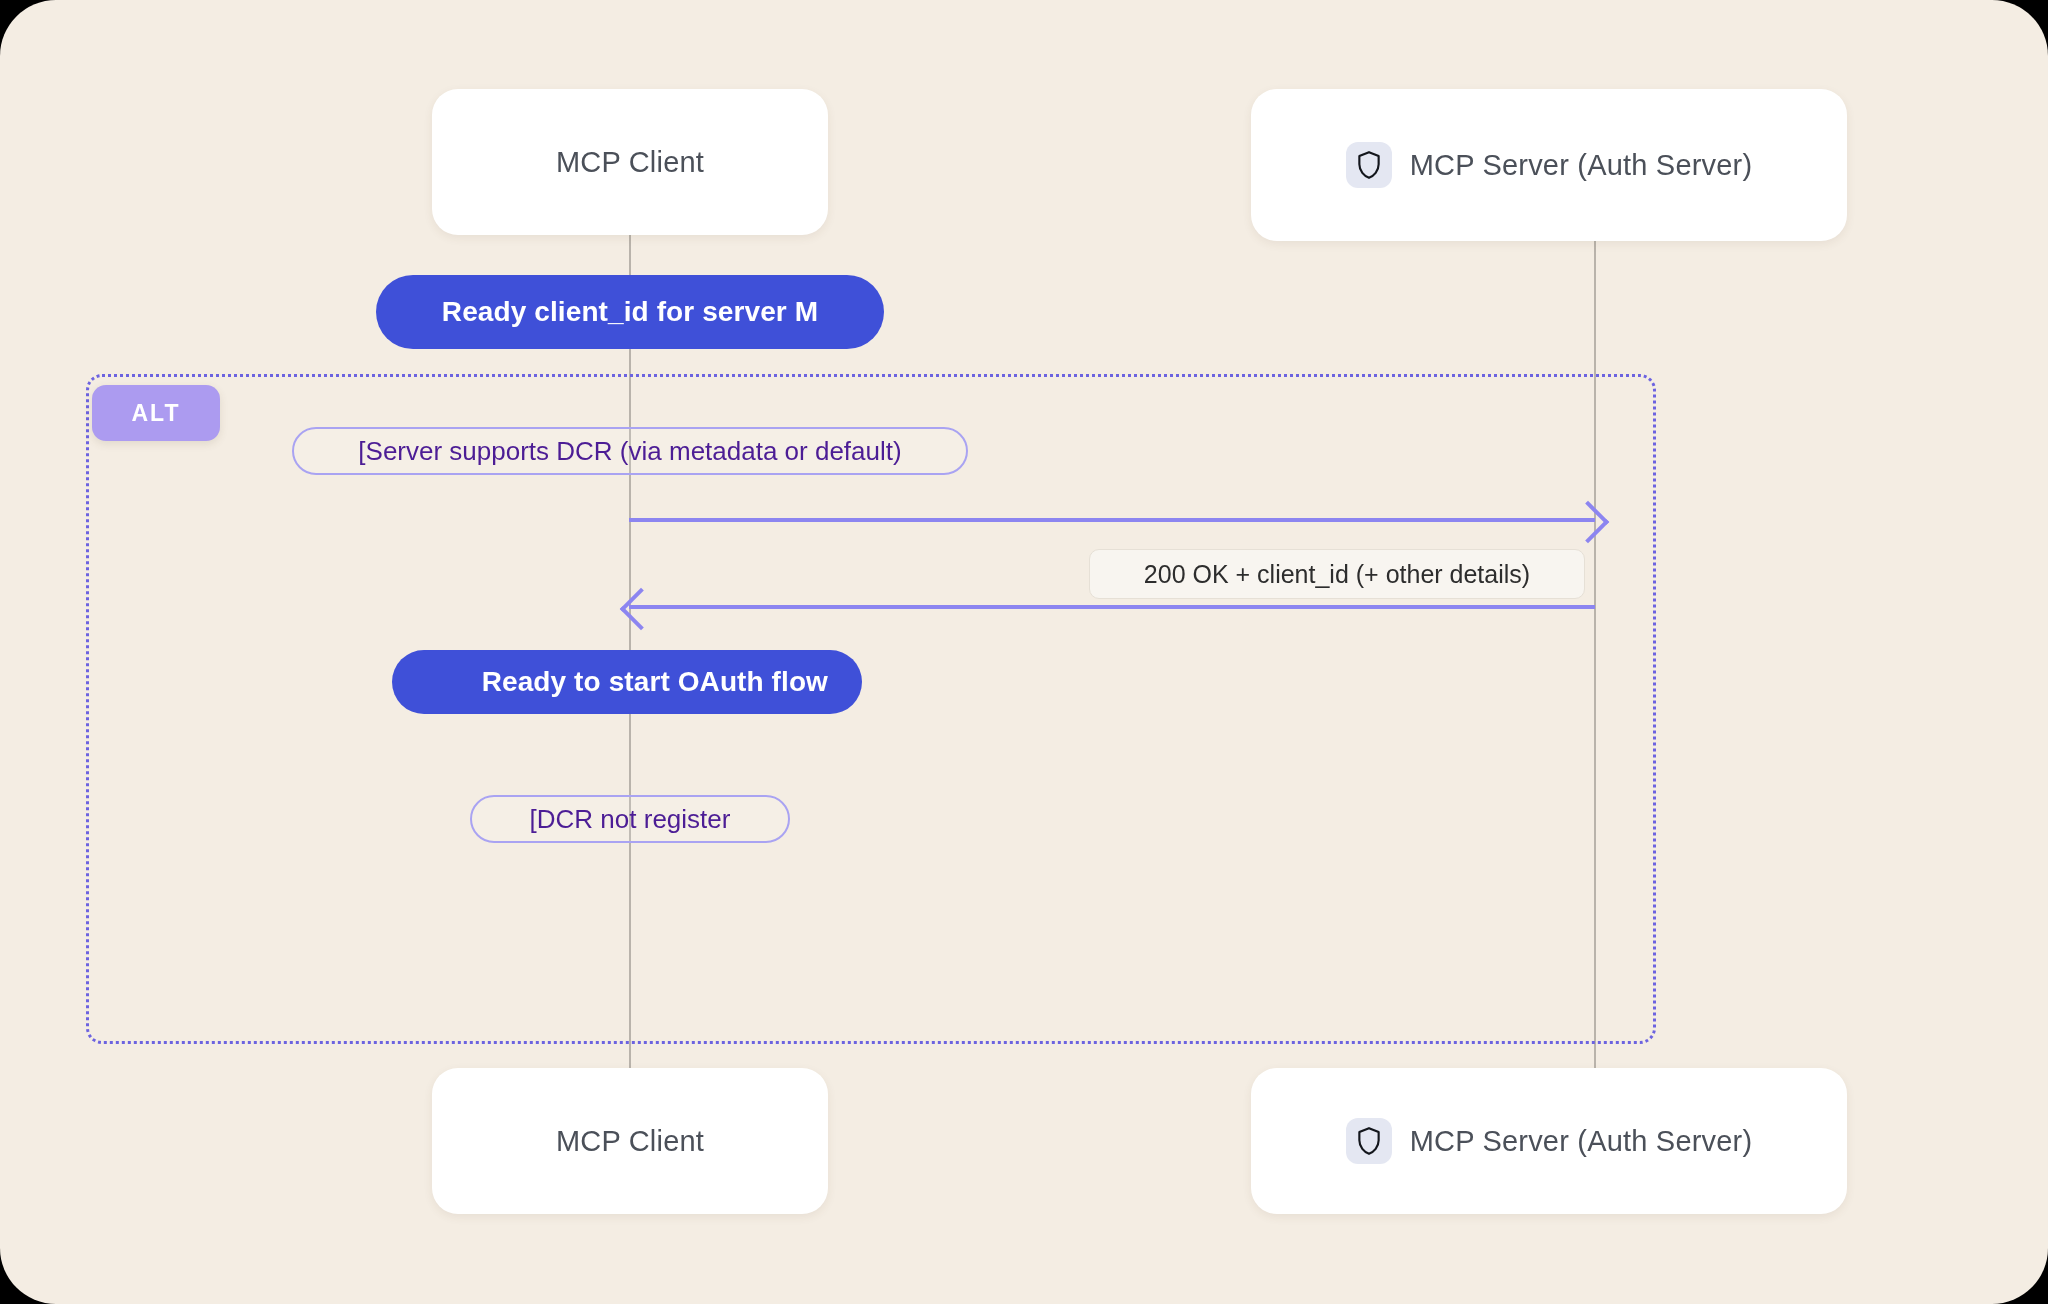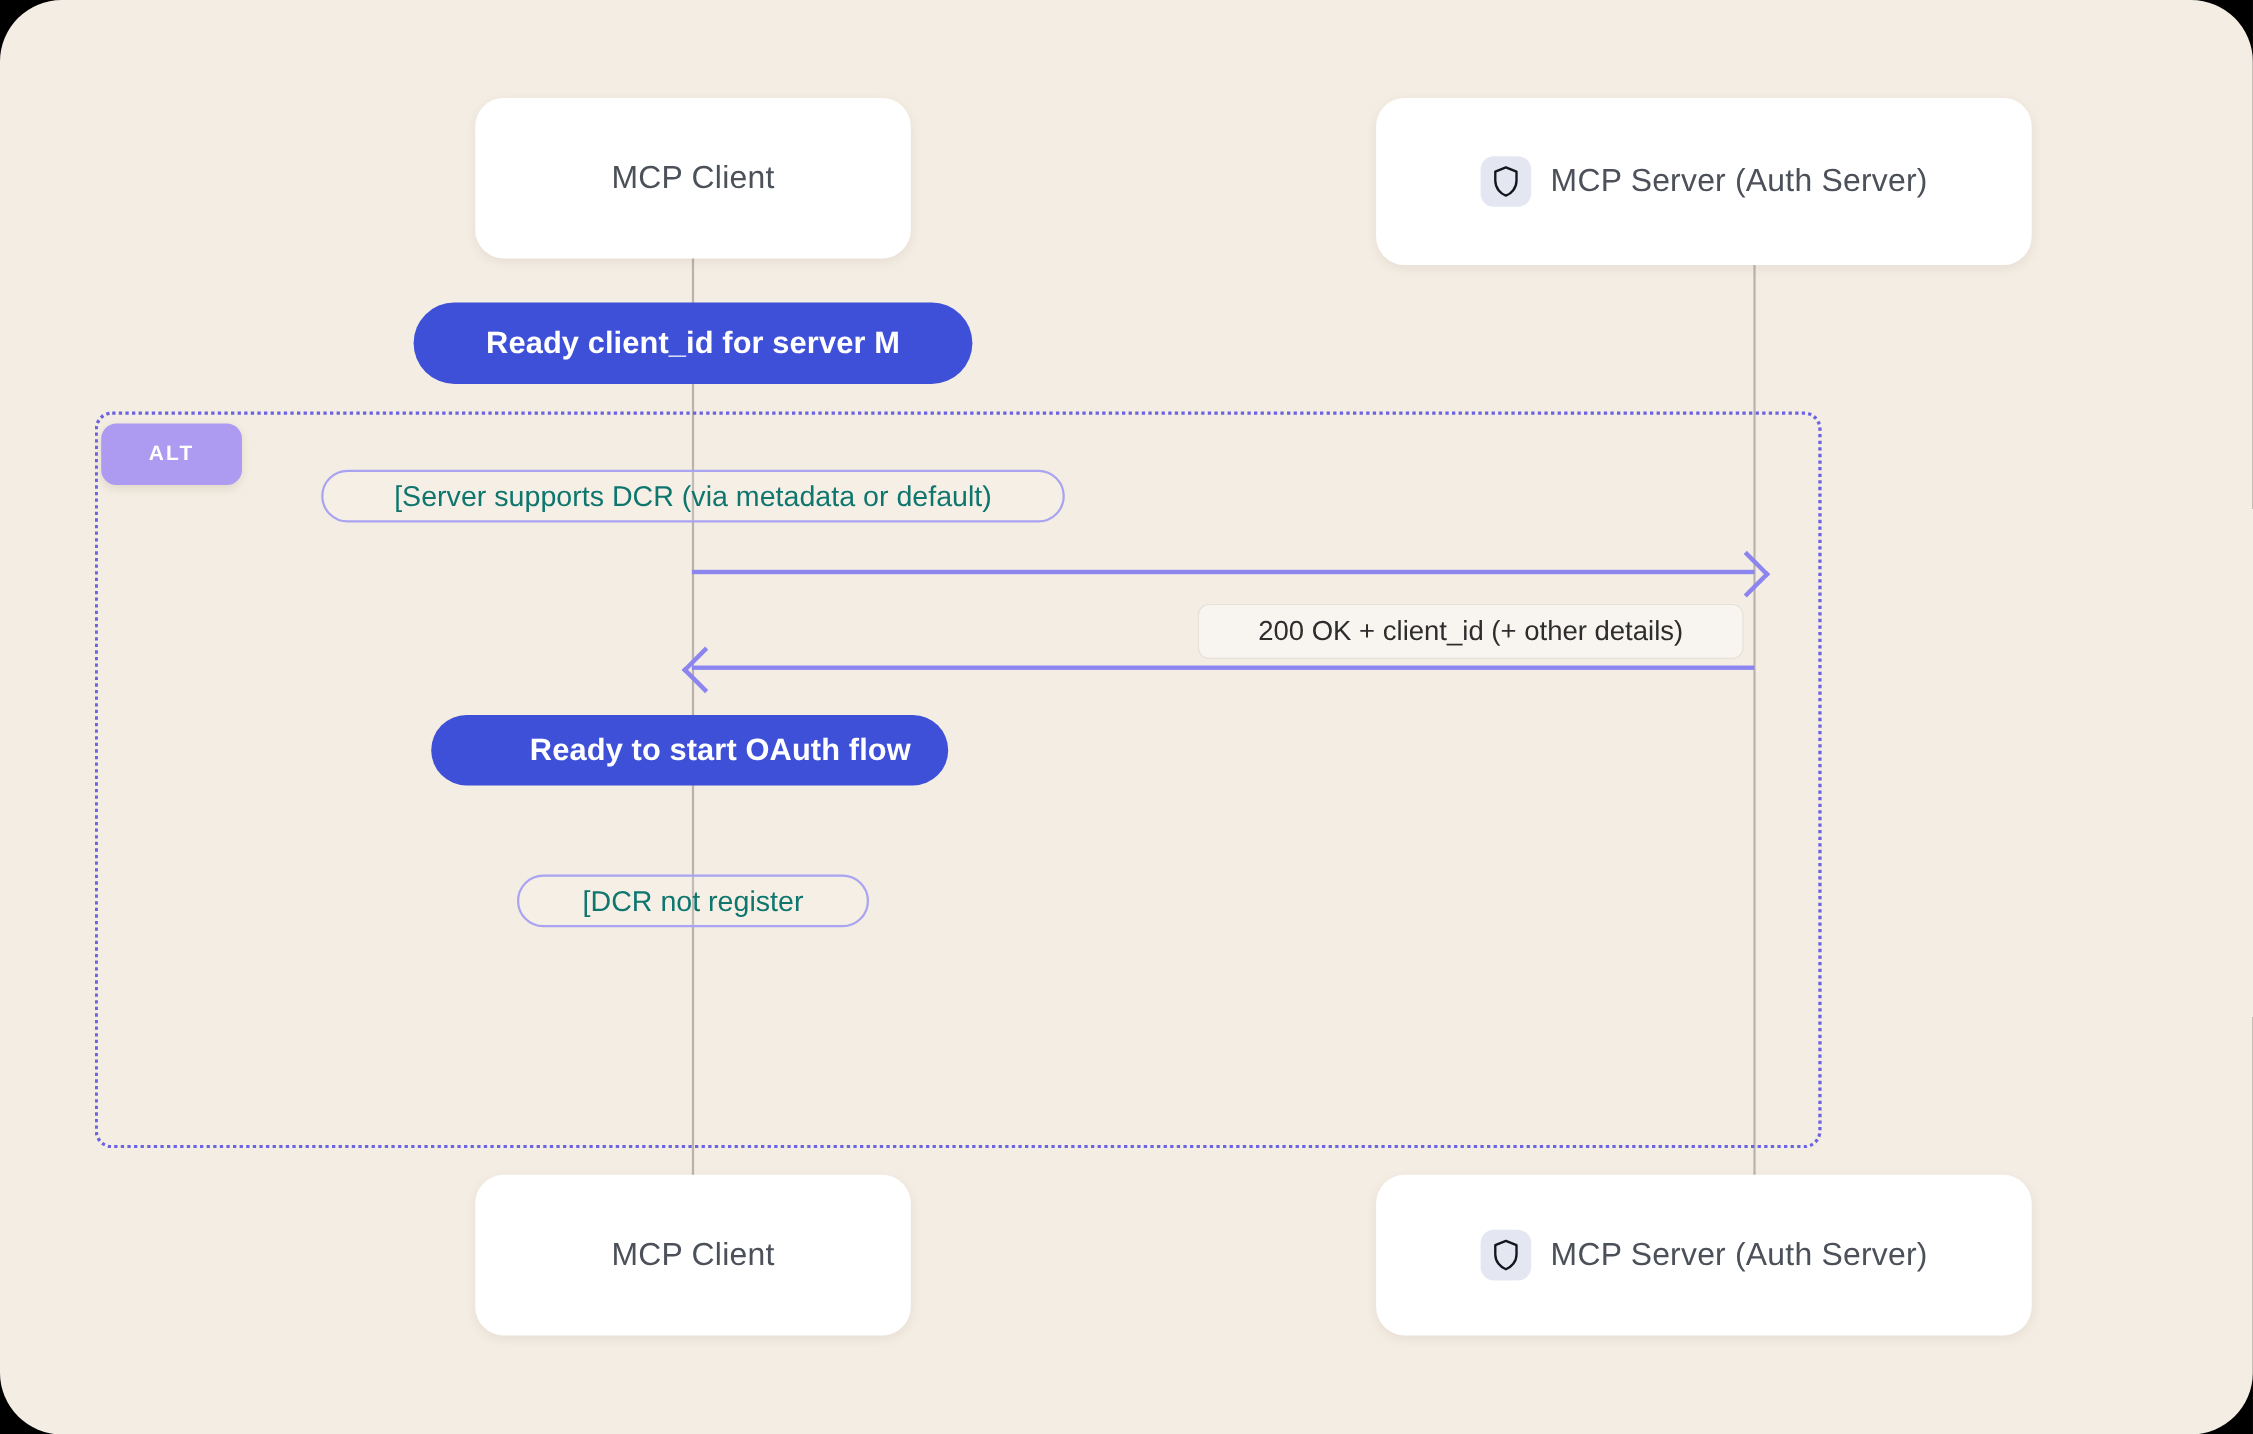--- a/index.html
+++ b/index.html
@@ -85,36 +85,36 @@
     border: 3px dotted #6C63E0;
     border-radius: 16px;
     box-sizing: border-box;
     background: transparent;
   }
   .alt-badge {
     position: absolute;
     background: #AC9BF0;
     color: #FFFFFF;
     border-radius: 14px;
-    font-size: 19px;
+    font-size: 23px;
     font-weight: bold;
     letter-spacing: 2px;
     display: flex;
     align-items: center;
     justify-content: center;
     box-shadow: 0 3px 8px rgba(90,70,40,0.12);
   }
 
   
   .condition {
     position: absolute;
     border: 2px solid #A9A3F2;
     border-radius: 999px;
     background: rgba(255,255,255,0.12);
-    color: #0f766e;
+    color: #4c1d95;
     font-size: 26px;
     display: flex;
     align-items: center;
     justify-content: center;
     white-space: nowrap;
     padding: 0 20px;
     box-sizing: border-box;
   }
 
   

